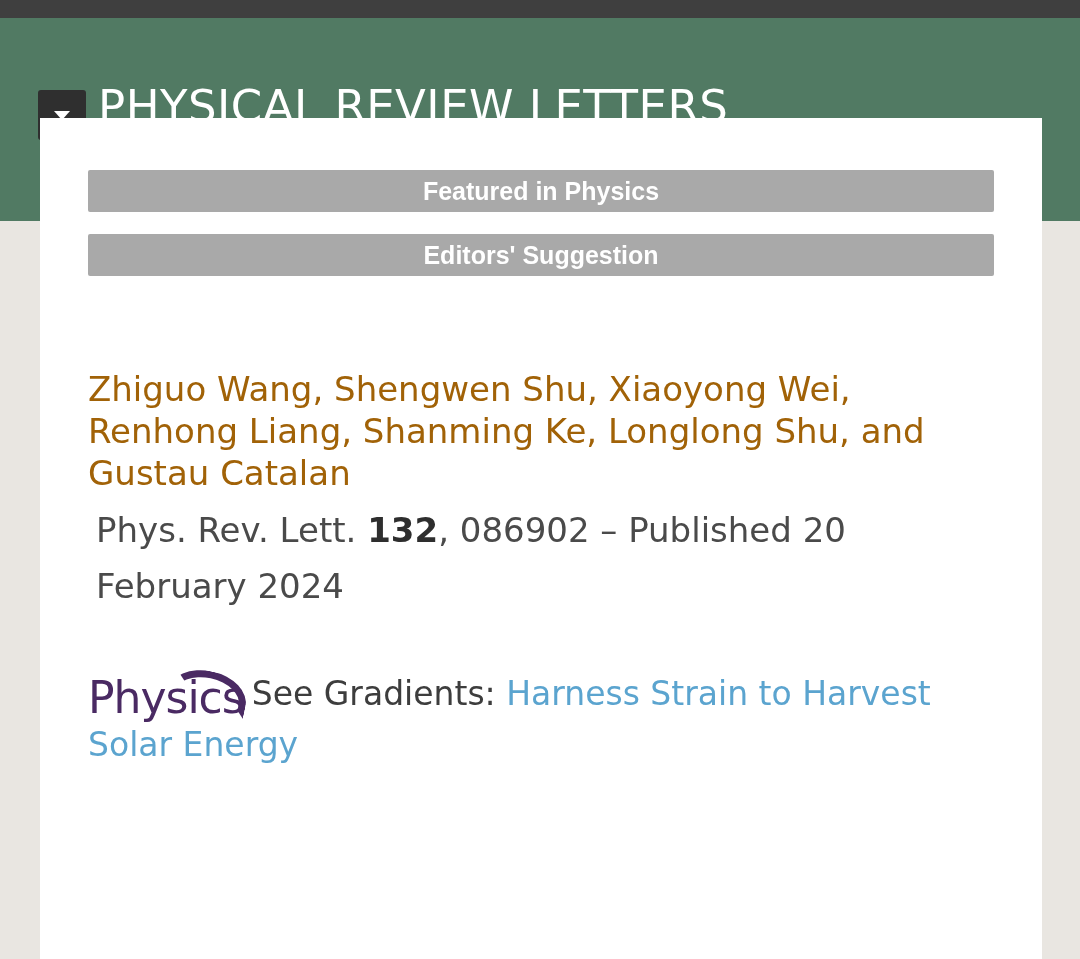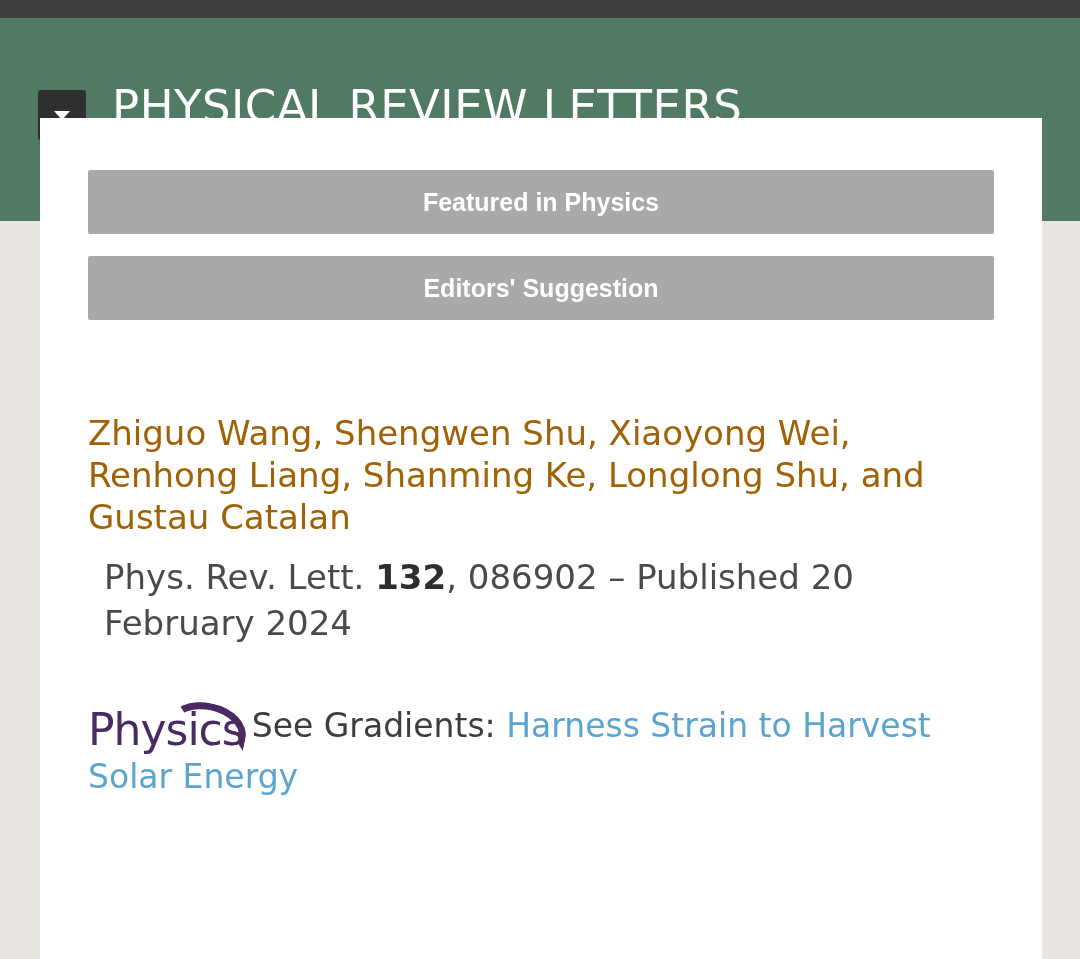--- a/index.html
+++ b/index.html
@@ -32,21 +32,21 @@
   .journal-band {
     position: absolute;
     left: 0;
     top: 18px;
     width: 1080px;
     height: 203px;
     background: #517a63;
   }
   .journal-title {
     position: absolute;
-    left: 112px;
+    left: 98px;
     top: 62px;
     font-family: "DejaVu Sans", sans-serif;
     font-size: 45px;
     font-weight: 400;
     letter-spacing: 0.5px;
     color: #ffffff;
     white-space: nowrap;
   }
   .menu-toggle {
     position: absolute;
@@ -90,21 +90,21 @@
     left: 40px;
     top: 118px;
     width: 1002px;
     min-height: 841px;
     background: #ffffff;
   }
   .badges {
     padding: 52px 48px 0 48px;
   }
   .badge {
-    height: 64px;
+    height: 42px;
     background: #a9a9a9;
     display: flex;
     align-items: center;
     justify-content: center;
     margin-bottom: 22px;
     border-radius: 2px;
   }
   .badge span {
     color: #ffffff;
     font-size: 25px;
@@ -126,23 +126,23 @@
   .authors {
     font-family: "DejaVu Sans", sans-serif;
     font-size: 34px;
     line-height: 42px;
     color: #a16207;
     margin: 0 0 6px 0;
   }
   .citation {
     font-family: "DejaVu Sans", sans-serif;
     font-size: 34px;
-    line-height: 46px;
+    line-height: 56px;
     color: #4a4a4a;
-    margin: 16px;
+    margin: 8px;
   }
   .citation .vol {
     font-weight: bold;
     color: #2e2e2e;
   }
   .viewpoint {
     margin-top: 56px;
     font-family: "DejaVu Sans", sans-serif;
     font-size: 33px;
     line-height: 47px;

